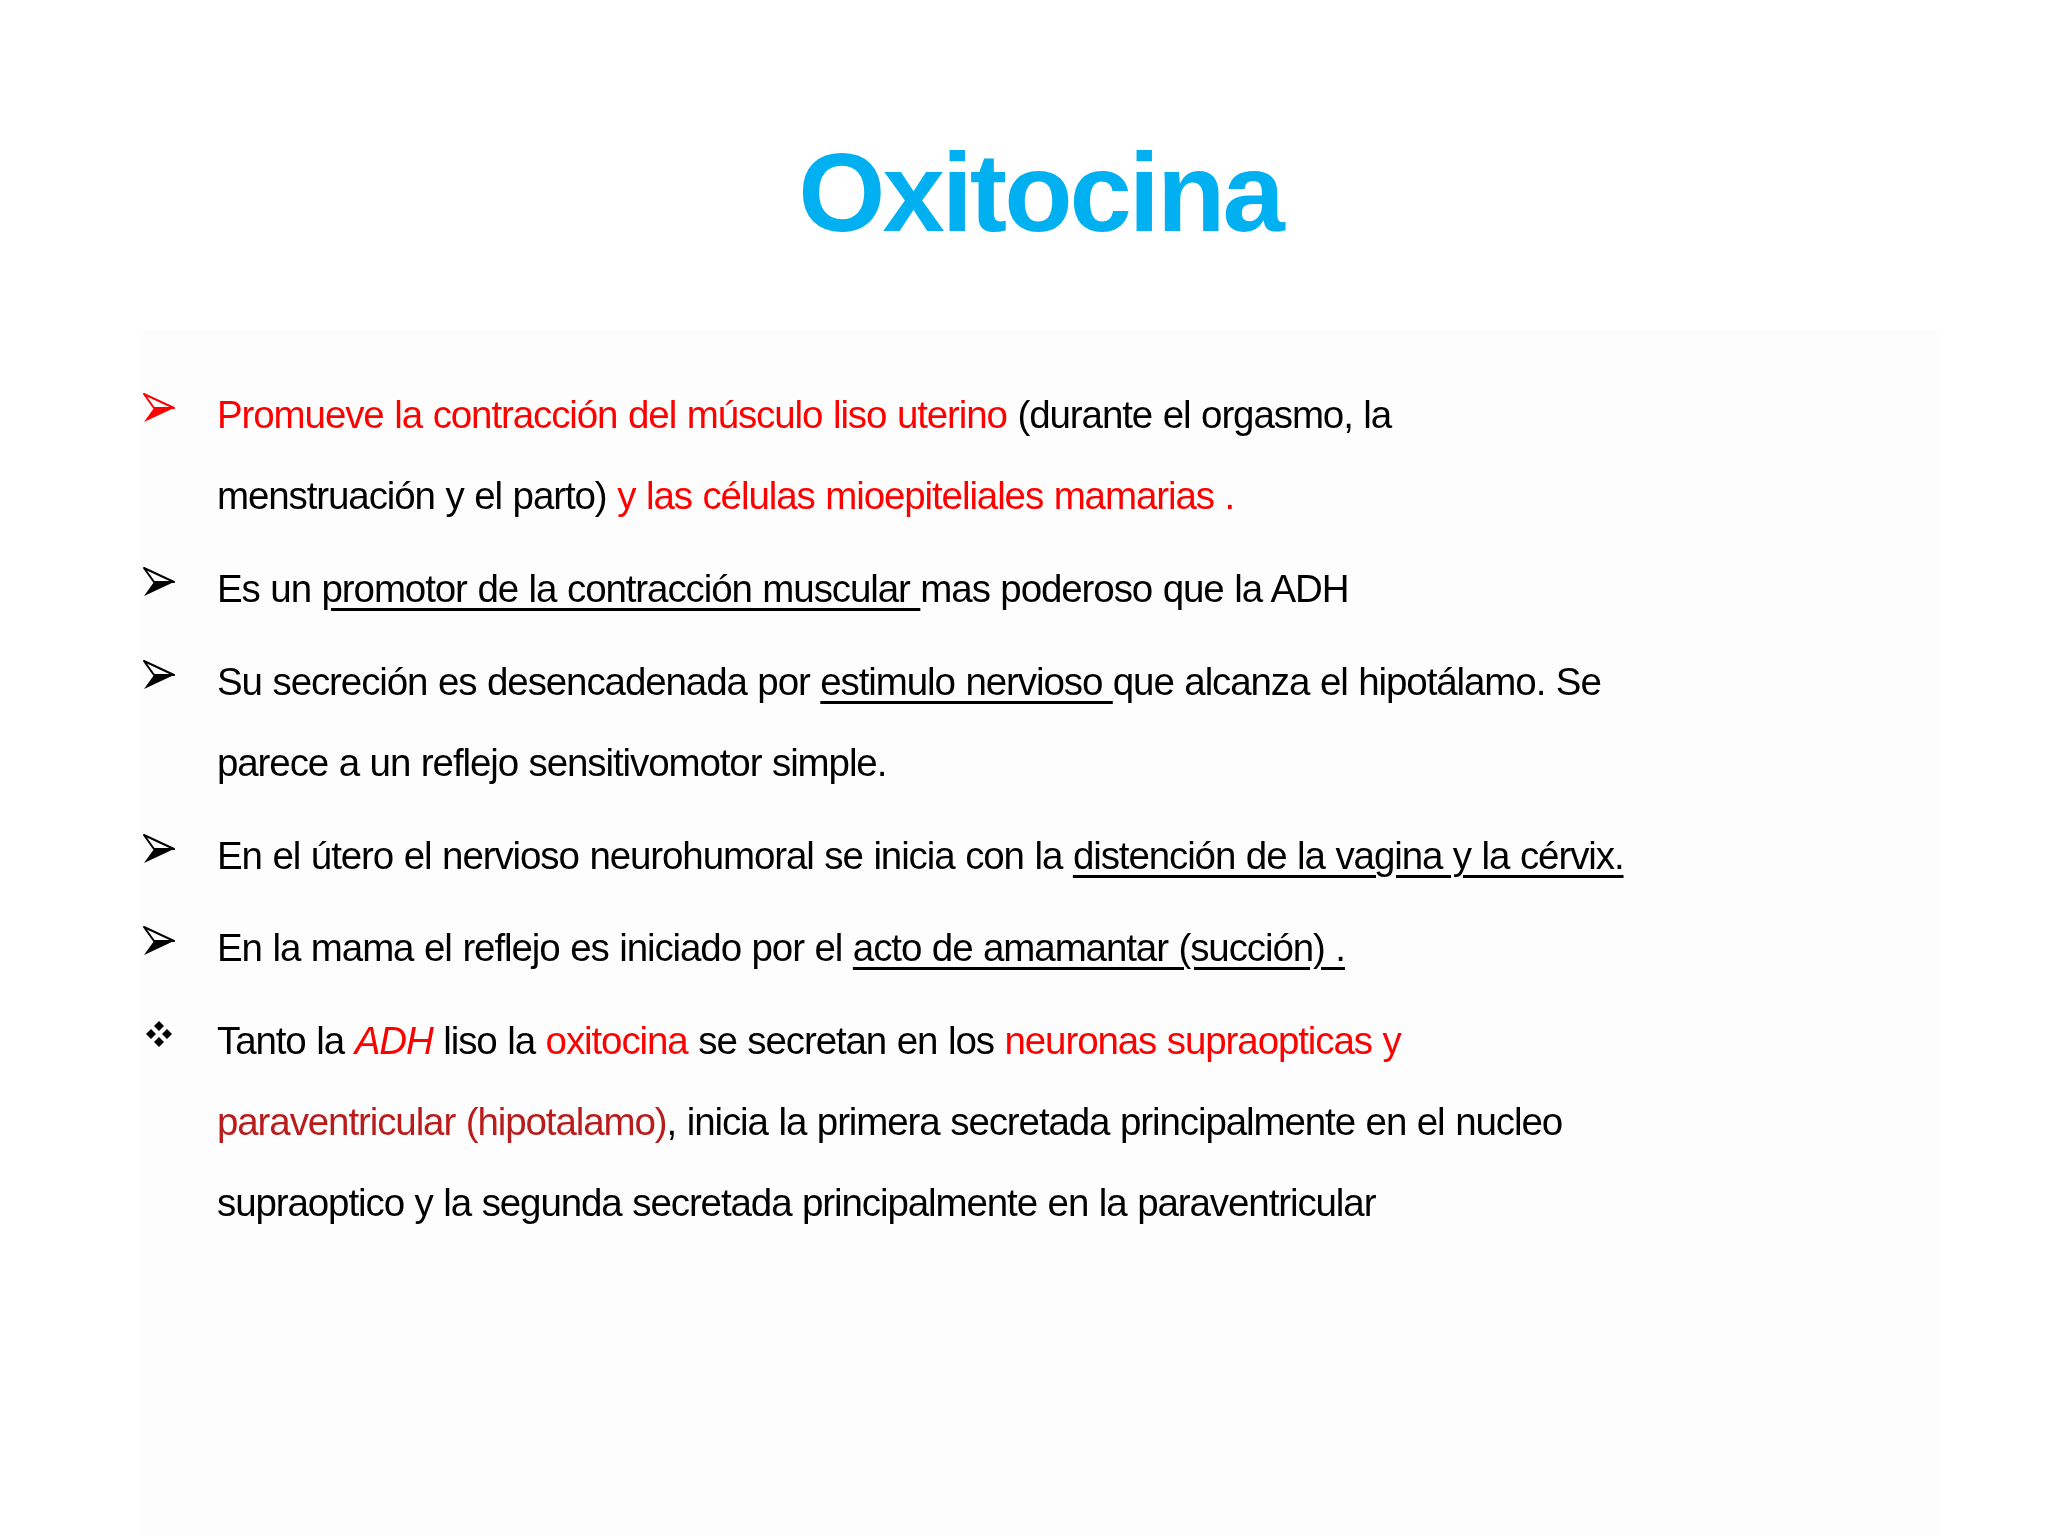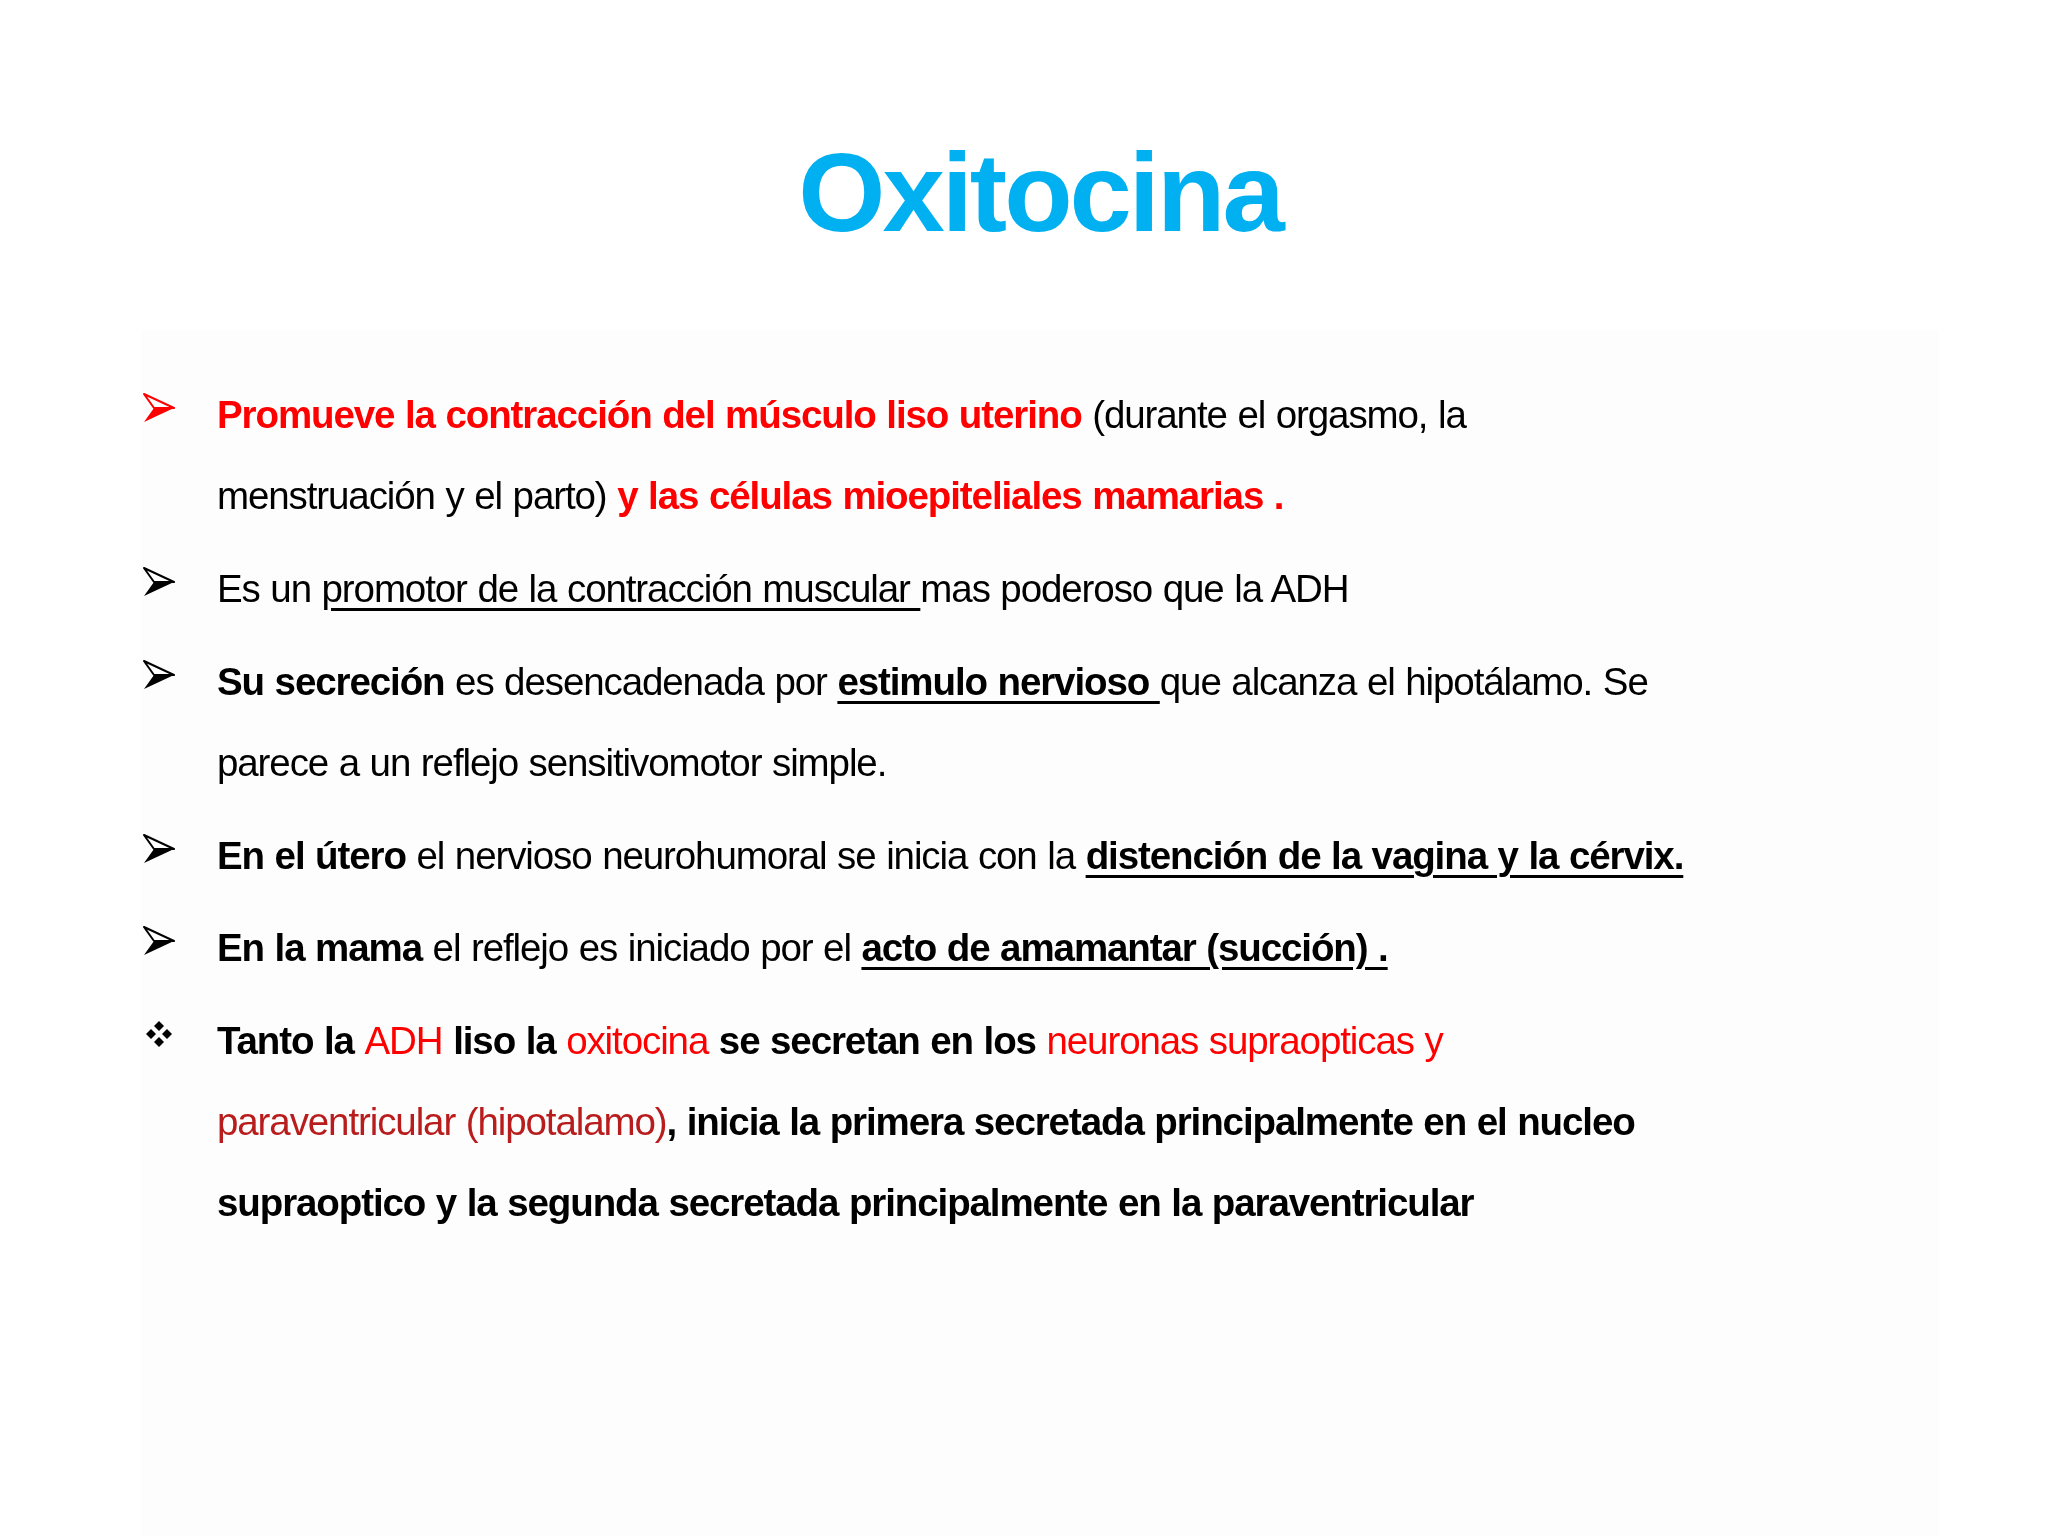--- a/index.html
+++ b/index.html
@@ -67,21 +67,21 @@
       left: 201px;
       width: 1740px;
       font-size: 38.5px;
       line-height: 81px;
       letter-spacing: -1.1px;
       word-spacing: 1px;
       color: #000000;
       white-space: nowrap;
     }
     .seg { white-space: pre; }
-    .b { font-weight: bold; }
+    .b { font-weight: normal; }
     .red { color: #ff0000; }
     .u { text-decoration: underline; text-decoration-thickness: 3px; text-underline-offset: 6px; }
   </style>
 </head>
 <body>
 
 <div class="slide">
   <div class="content-panel"></div>
 
   <h1 class="title" id="title" style="color: rgb(0, 176, 240);">Oxitocina</h1>
@@ -135,19 +135,19 @@
         </div>
     </li>
     <li class="bullet" style="top:1000px">
       <span class="bullet-icon" style="top:20px"><svg width="34" height="30" viewBox="0 0 34 30">
             <polygon points="17,1 22,6 17,11 12,6" fill="#000000"></polygon>
             <polygon points="9,9 14,14 9,19 4,14" fill="#000000"></polygon>
             <polygon points="25,9 30,14 25,19 20,14" fill="#000000"></polygon>
             <polygon points="17,17 22,22 17,27 12,22" fill="#000000"></polygon>
           </svg></span>
       <div class="bullet-text">
-          <div><span class="seg b">Tanto la </span><span class="seg red" style="color: rgb(255, 0, 0);">ADH</span><span class="seg b"> liso la </span><span class="seg red" style="color: rgb(255, 0, 0);">oxitocina</span><span class="seg b"> se secretan en los </span><span class="seg red" style="color: rgb(255, 0, 0);">neuronas supraopticas y</span></div>
+          <div><span class="seg b">Tanto la </span><span class="seg red" style="color: rgb(255, 0, 0); font-style: italic;">ADH</span><span class="seg b"> liso la </span><span class="seg red" style="color: rgb(255, 0, 0);">oxitocina</span><span class="seg b"> se secretan en los </span><span class="seg red" style="color: rgb(255, 0, 0);">neuronas supraopticas y</span></div>
           <div><span class="seg red" style="color: #b91c1c;">paraventricular (hipotalamo)</span><span class="seg b">, inicia la primera secretada principalmente en el nucleo</span></div>
           <div><span class="seg b">supraoptico y la segunda secretada principalmente en la paraventricular</span></div>
         </div>
     </li>
   </ul>
 </div>
 
 </body></html>

